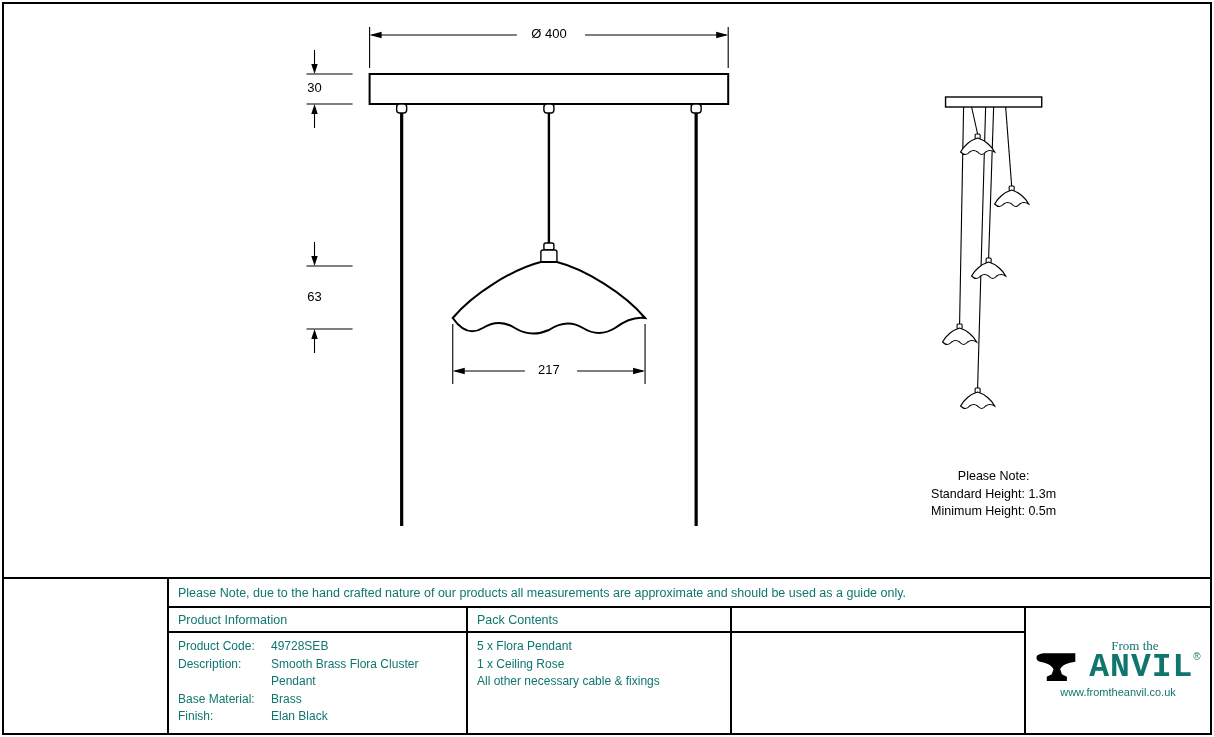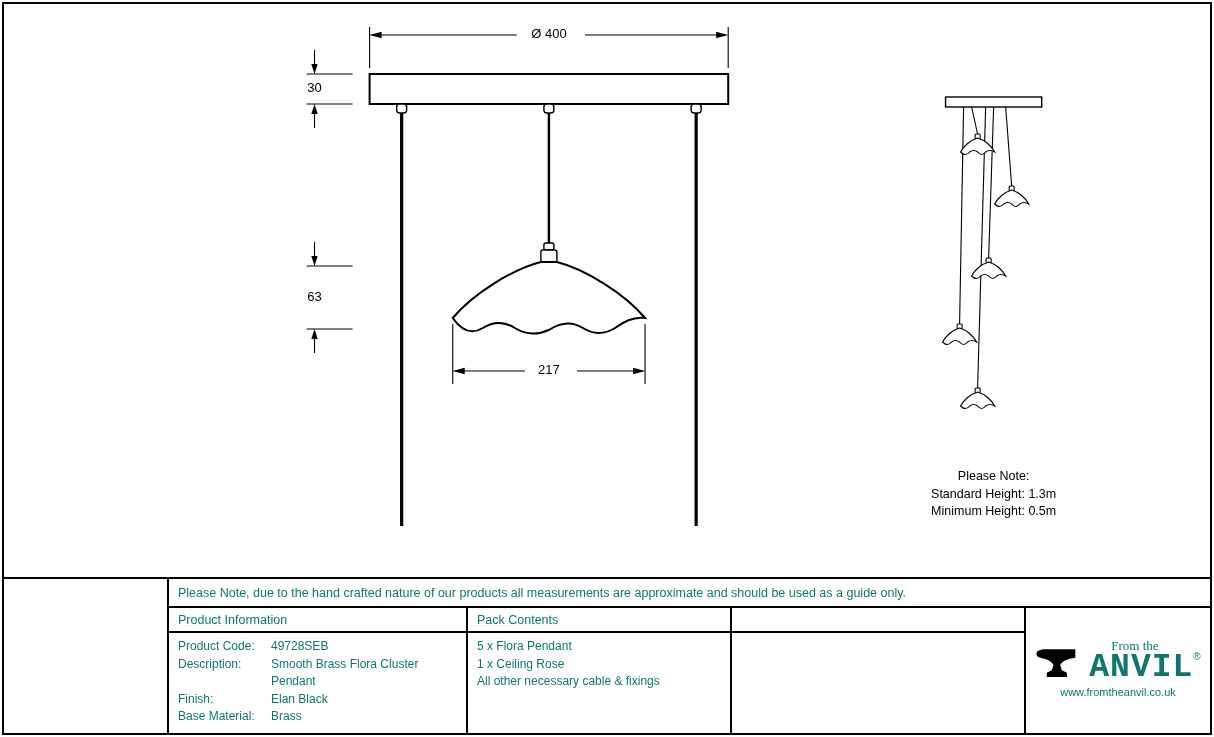--- a/index.html
+++ b/index.html
@@ -48,21 +48,21 @@
     display:flex; align-items:center; padding-left:9px; font-size:12.5px;
   }
   .cell-body { padding:5px 0 0 9px; font-size:12px; line-height:17.6px; }
   .info-row { display:flex; }
   .info-row .lbl { width:93px; flex:none; }
   .info-row .val { width:172px; }
   .pack-line { }
   .pack-note { margin-top:0; }
 
   
-  .logo { display:flex; align-items:center; gap:12px; }
+  .logo { display:flex; align-items:flex-end; gap:12px; }
   .anvil-icon svg { display:block; }
   .logo-words { display:flex; flex-direction:column; }
   .from-the { font-family:"Liberation Serif", serif; font-size:13px; margin-left:22px; line-height:1; }
   .anvil-row { line-height:1; white-space:nowrap; }
   .anvil-word { font-family:Liberation Mono, monospace; font-weight:bold; font-size:33px; letter-spacing:1px; line-height:0.95; }
   .reg { font-size:10px; vertical-align:top; }
   .logo-url { font-size:11px; margin-top:3px; }
 </style>
 </head>
 <body>
@@ -184,26 +184,26 @@
             <div class="cell-body">
               <div class="info-row">
                 <span class="lbl">Product Code:</span>
                 <span class="val">49728SEB</span>
               </div>
               <div class="info-row">
                 <span class="lbl">Description:</span>
                 <span class="val">Smooth Brass Flora Cluster Pendant</span>
               </div>
               <div class="info-row">
+                <span class="lbl">Base Material:</span>
+                <span class="val">Brass</span>
+              </div>
+              <div class="info-row">
                 <span class="lbl">Finish:</span>
                 <span class="val">Elan Black</span>
-              </div>
-              <div class="info-row">
-                <span class="lbl">Base Material:</span>
-                <span class="val">Brass</span>
               </div>
             </div>
           </div>
 
           <div class="col col-pack">
             <div class="cell-header">Pack Contents</div>
             <div class="cell-body">
               <div class="pack-line">5 x Flora Pendant</div>
               <div class="pack-line">1 x Ceiling Rose</div>
               <div class="pack-note">All other necessary cable &amp; fixings</div>

